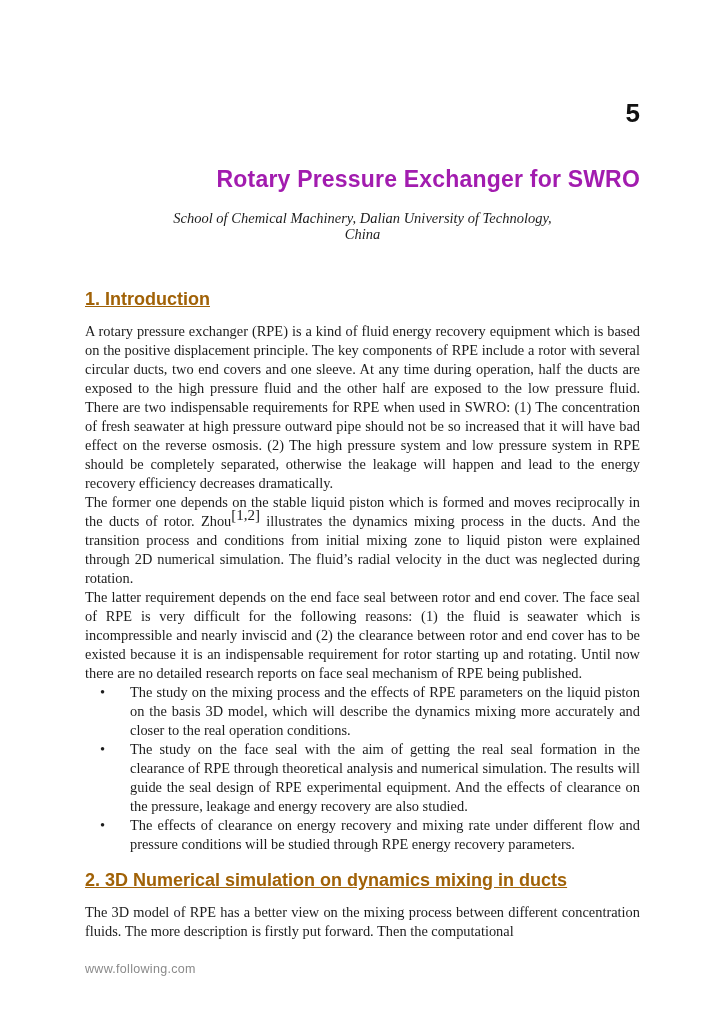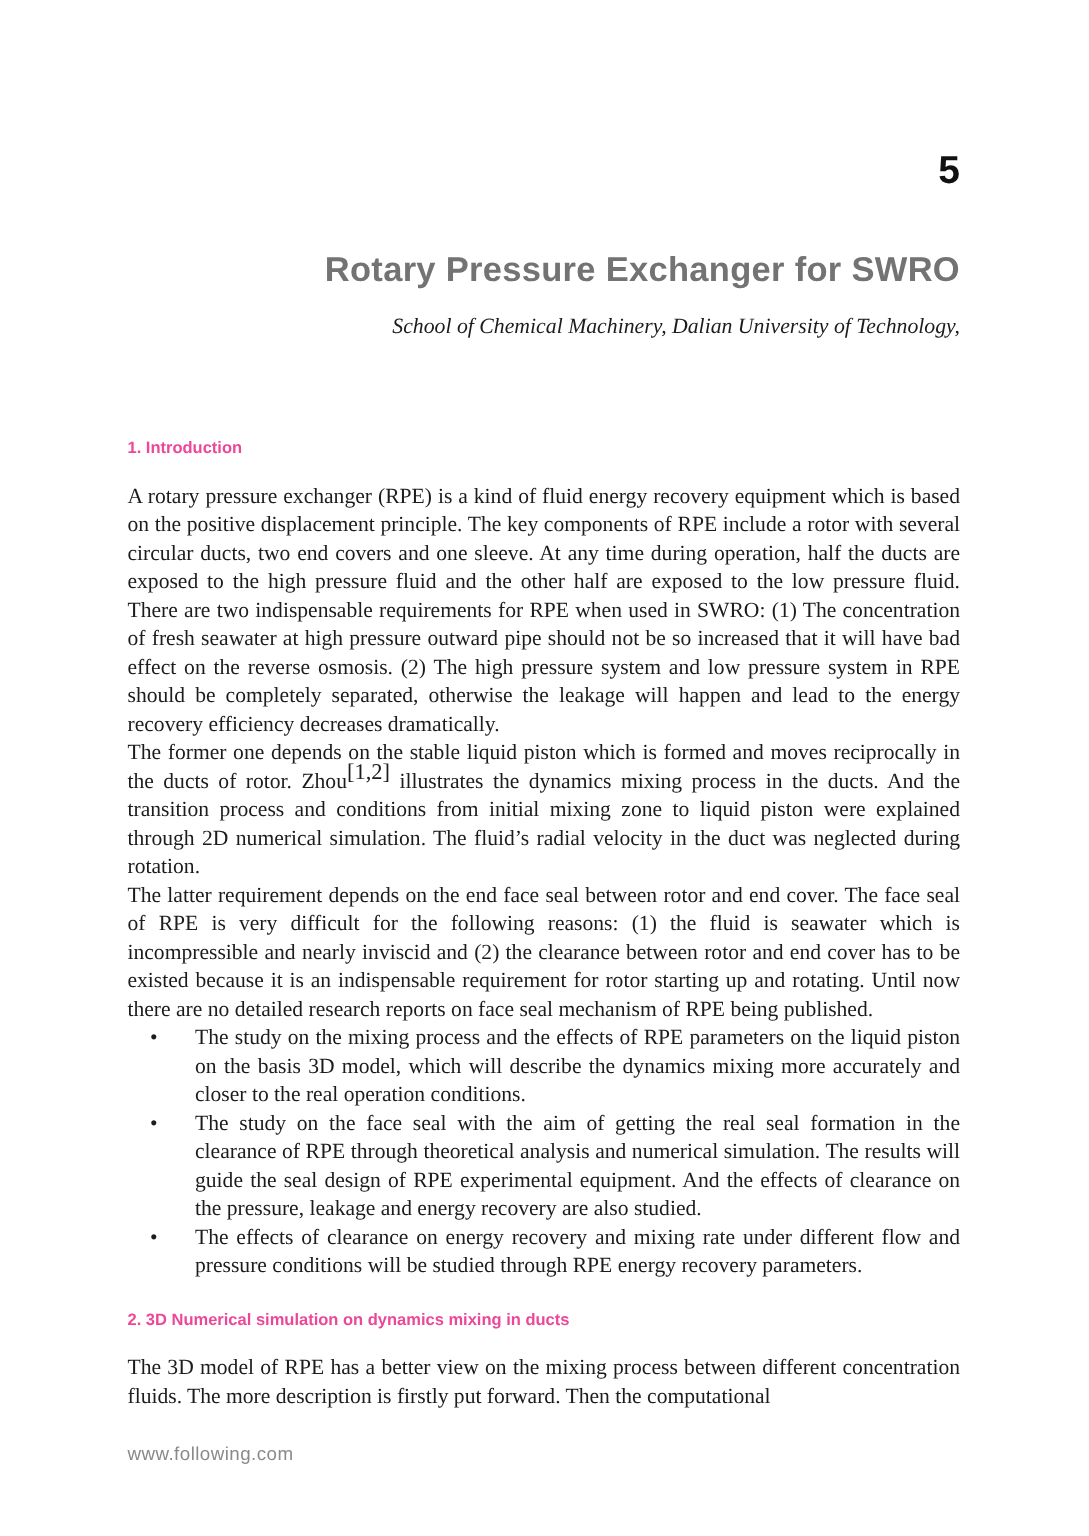--- a/index.html
+++ b/index.html
@@ -31,45 +31,47 @@
     right: 86px;
     top: 166px;
     text-align: right;
   }
   .chapter-title {
     margin: 0 0 17px 0;
     font-family: "Liberation Sans", sans-serif;
     font-weight: 700;
     font-size: 23px;
     letter-spacing: 0.2px;
-    color: #737373;
+    color: #a21caf;
   }
   .authors-line {
     font-size: 15.5px;
     margin: 0 0 3px 0;
   }
   .affiliation-line {
     font-style: italic;
     font-size: 14.5px;
     line-height: 16px;
+    text-align: center;
   }
   .content {
     position: absolute;
     left: 85px;
     right: 86px;
     top: 290px;
     font-size: 14.4px;
     line-height: 19px;
   }
   .section-heading {
     font-family: "Liberation Sans", sans-serif;
     font-weight: 700;
-    font-size: 11px;
+    font-size: 18px;
     margin: 0 0 13px 0;
-    color: #ec4899;
+    color: #a16207;
+    text-decoration: underline;
   }
   .section-heading.later {
     margin-top: 17px;
   }
   .body-para {
     margin: 0;
     text-align: justify;
   }
   .cite-sup {
     font-size: 15px;
@@ -107,20 +109,21 @@
 </head>
 <body>
 
 <div class="page">
 
   <div class="page-number">5</div>
 
   <div class="title-block">
     <h1 class="chapter-title">Rotary Pressure Exchanger for SWRO</h1>
     <div class="affiliation-line">School of Chemical Machinery, Dalian University of Technology,</div>
+    <div class="affiliation-line">China</div>
   </div>
 
   <div class="content">
 
     <h2 class="section-heading">1. Introduction</h2>
 
     <p class="body-para">A rotary pressure exchanger (RPE) is a kind of fluid energy recovery equipment which is based on the positive displacement principle. The key components of RPE include a rotor with several circular ducts, two end covers and one sleeve. At any time during operation, half the ducts are exposed to the high pressure fluid and the other half are exposed to the low pressure fluid. There are two indispensable requirements for RPE when used in SWRO: (1) The concentration of fresh seawater at high pressure outward pipe should not be so increased that it will have bad effect on the reverse osmosis. (2) The high pressure system and low pressure system in RPE should be completely separated, otherwise the leakage will happen and lead to the energy recovery efficiency decreases dramatically.</p>
 
     <p class="body-para"><span>The former one depends on the stable liquid piston which is formed and moves reciprocally in the ducts of rotor. Zhou</span><span class="cite-sup">[1,2]</span><span> illustrates the dynamics mixing process in the ducts. And the transition process and conditions from initial mixing zone to liquid piston were explained through 2D numerical simulation. The fluid’s radial velocity in the duct was neglected during rotation.</span></p>
 

